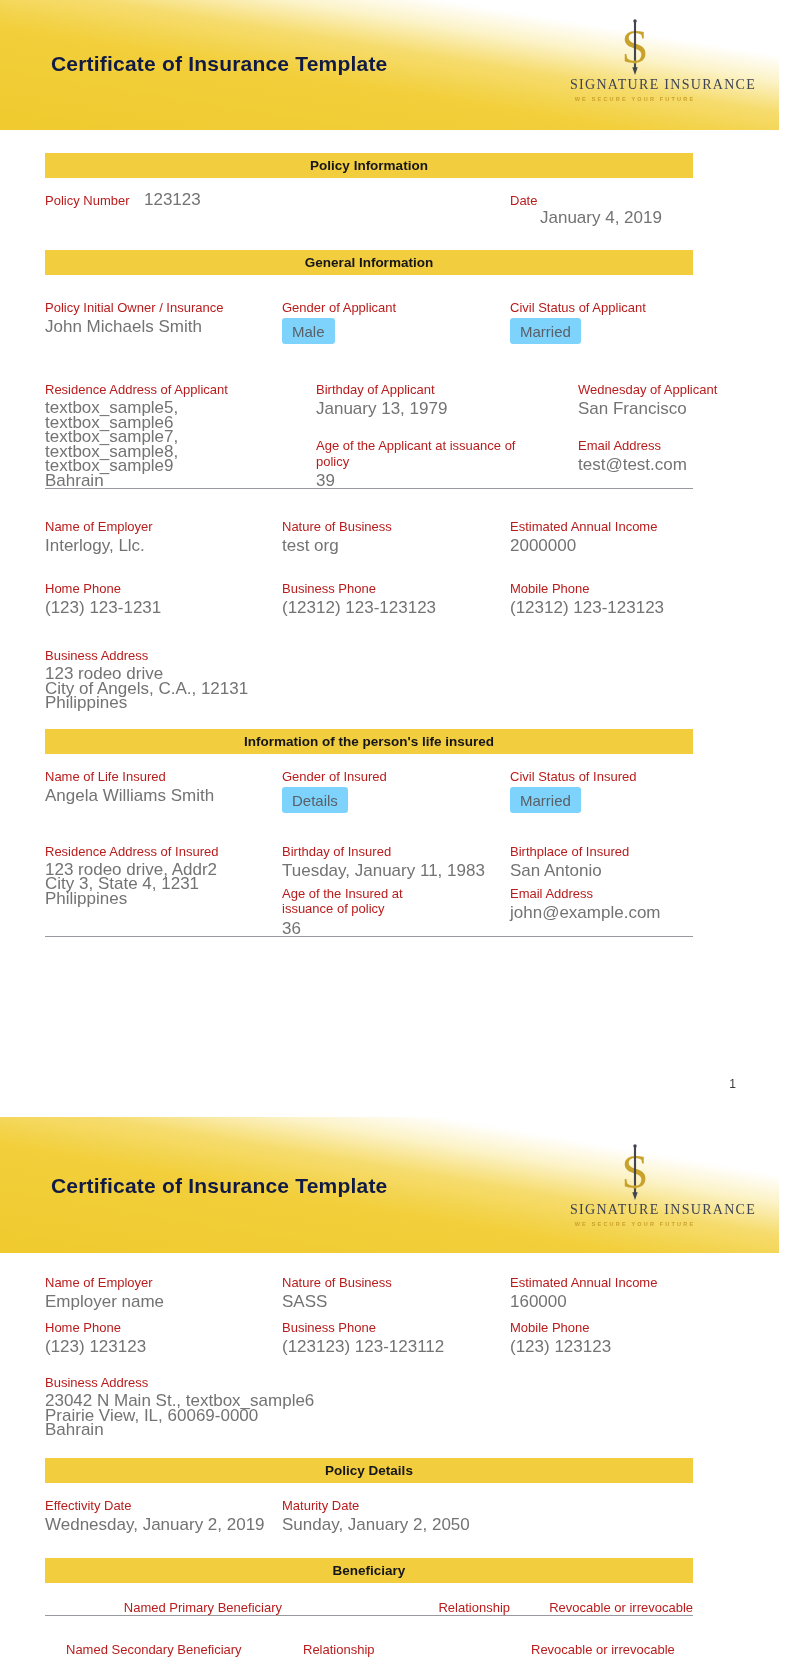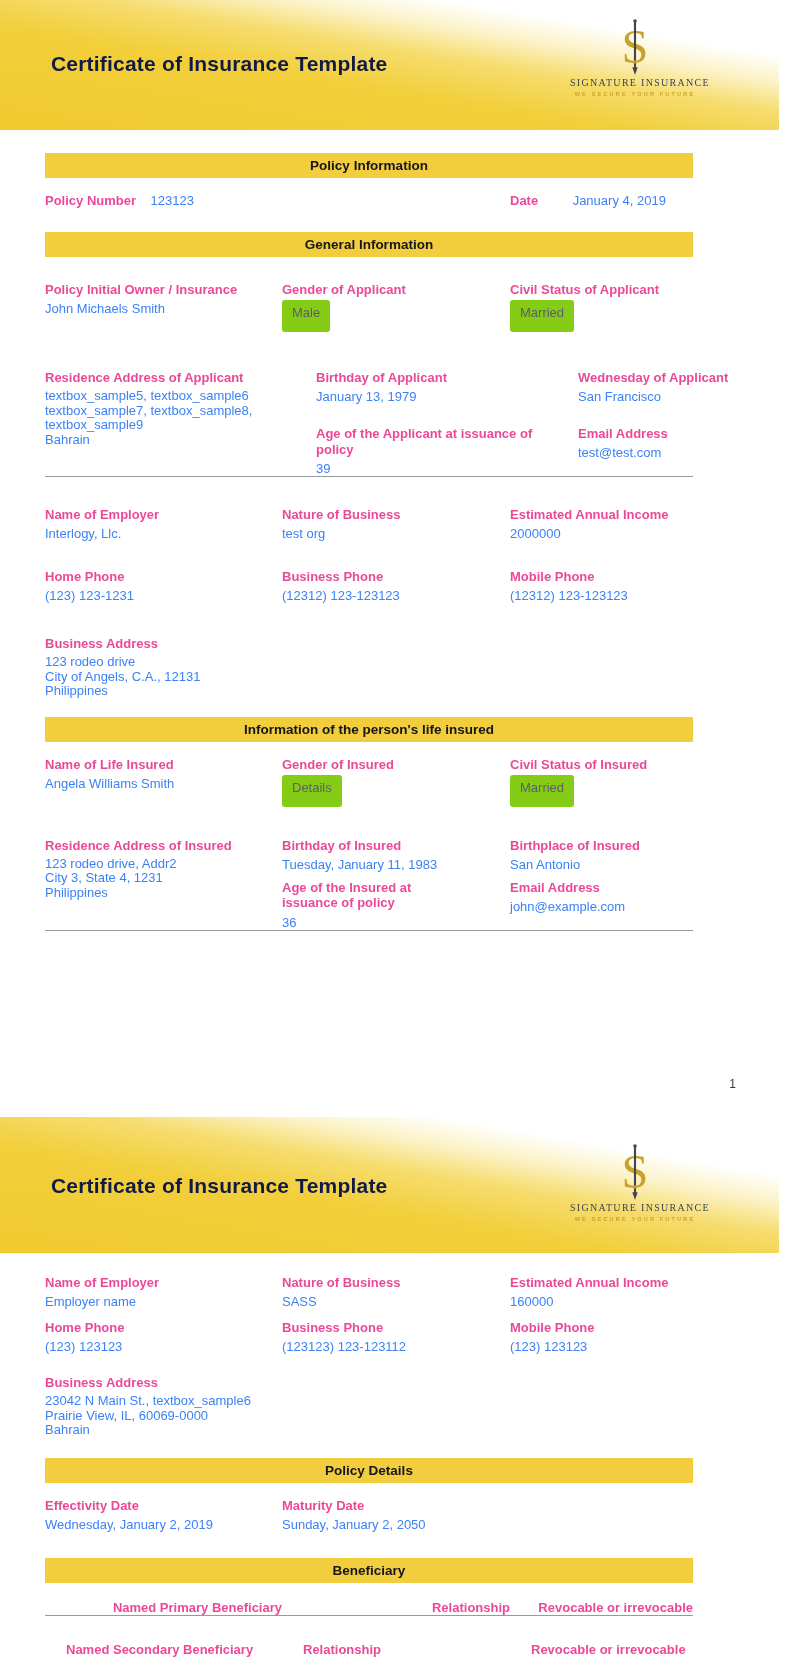--- a/index.html
+++ b/index.html
@@ -23,45 +23,45 @@
     margin:0;position:absolute;left:51px;
     font-size:21px;font-weight:bold;color:#111A44;letter-spacing:0.2px;
   }
   .hero-1 .hero-title{top:52px;}
   .hero-2 .hero-title{top:57px;}
   .logo{position:absolute;right:90px;width:130px;text-align:center;}
   .hero-1 .logo{top:18px;}
   .hero-2 .logo{top:26px;}
   .logo-mark{height:58px;}
   .logo-name{
-    font-family:"Liberation Serif", serif;font-size:10px;letter-spacing:1.3px;
+    font-family:"Liberation Serif", serif;font-size:14px;letter-spacing:1.3px;
     color:#3E4354;white-space:nowrap;margin-top:1px;
   }
   .logo-tag{
     font-size:5.5px;font-weight:bold;letter-spacing:2.2px;color:#C9A22C;
     white-space:nowrap;margin-top:3px;
   }
 
   
   .content{margin:0 45px;width:648px;}
   .banner{
     background:#F2CE3E;height:25px;line-height:25px;text-align:center;
     font-size:13.5px;font-weight:bold;color:#15151A;
   }
   .grid3{display:grid;grid-template-columns:237px 228px 183px;}
-  .lbl{font-weight:bold;color:#ec4899;font-size:13px;line-height:15px;}
-  .val{color:#3b82f6;font-size:13px;line-height:15px;margin-top:4px;}
+  .lbl{font-weight:normal;color:#b91c1c;font-size:13px;line-height:15px;}
+  .val{color:#737373;font-size:17px;line-height:15px;margin-top:4px;}
   .ml{white-space:pre-line;line-height:14.5px;}
   .wrap2{max-width:230px;line-height:15.5px;}
   .narrow{max-width:165px;line-height:15.5px;}
   .stack{margin-top:22px;}
   .stack-sm{margin-top:8px;}
   .chip{
-    display:inline-block;background:#84cc16;border-radius:3px;
-    padding:5px 10px 12px 10px;color:#5B5F66;font-size:13px;margin-top:3px;
+    display:inline-block;background:#7dd3fc;border-radius:3px;
+    padding:5px 10px 4px 10px;color:#5B5F66;font-size:15px;margin-top:3px;
   }
   .inline-field .lbl{display:inline-block;}
   .inline-field .val{display:inline-block;margin-top:0;}
   .policy-row{padding:13px 0 17px 0;}
   .gap10{margin-left:10px;}
   .gap30{margin-left:30px;}
   hr.divider{border:none;border-top:1px solid #97999E;margin:0;}
   .pageno{
     position:absolute;top:1077px;right:43px;font-size:12px;color:#3A3A3A;
   }

